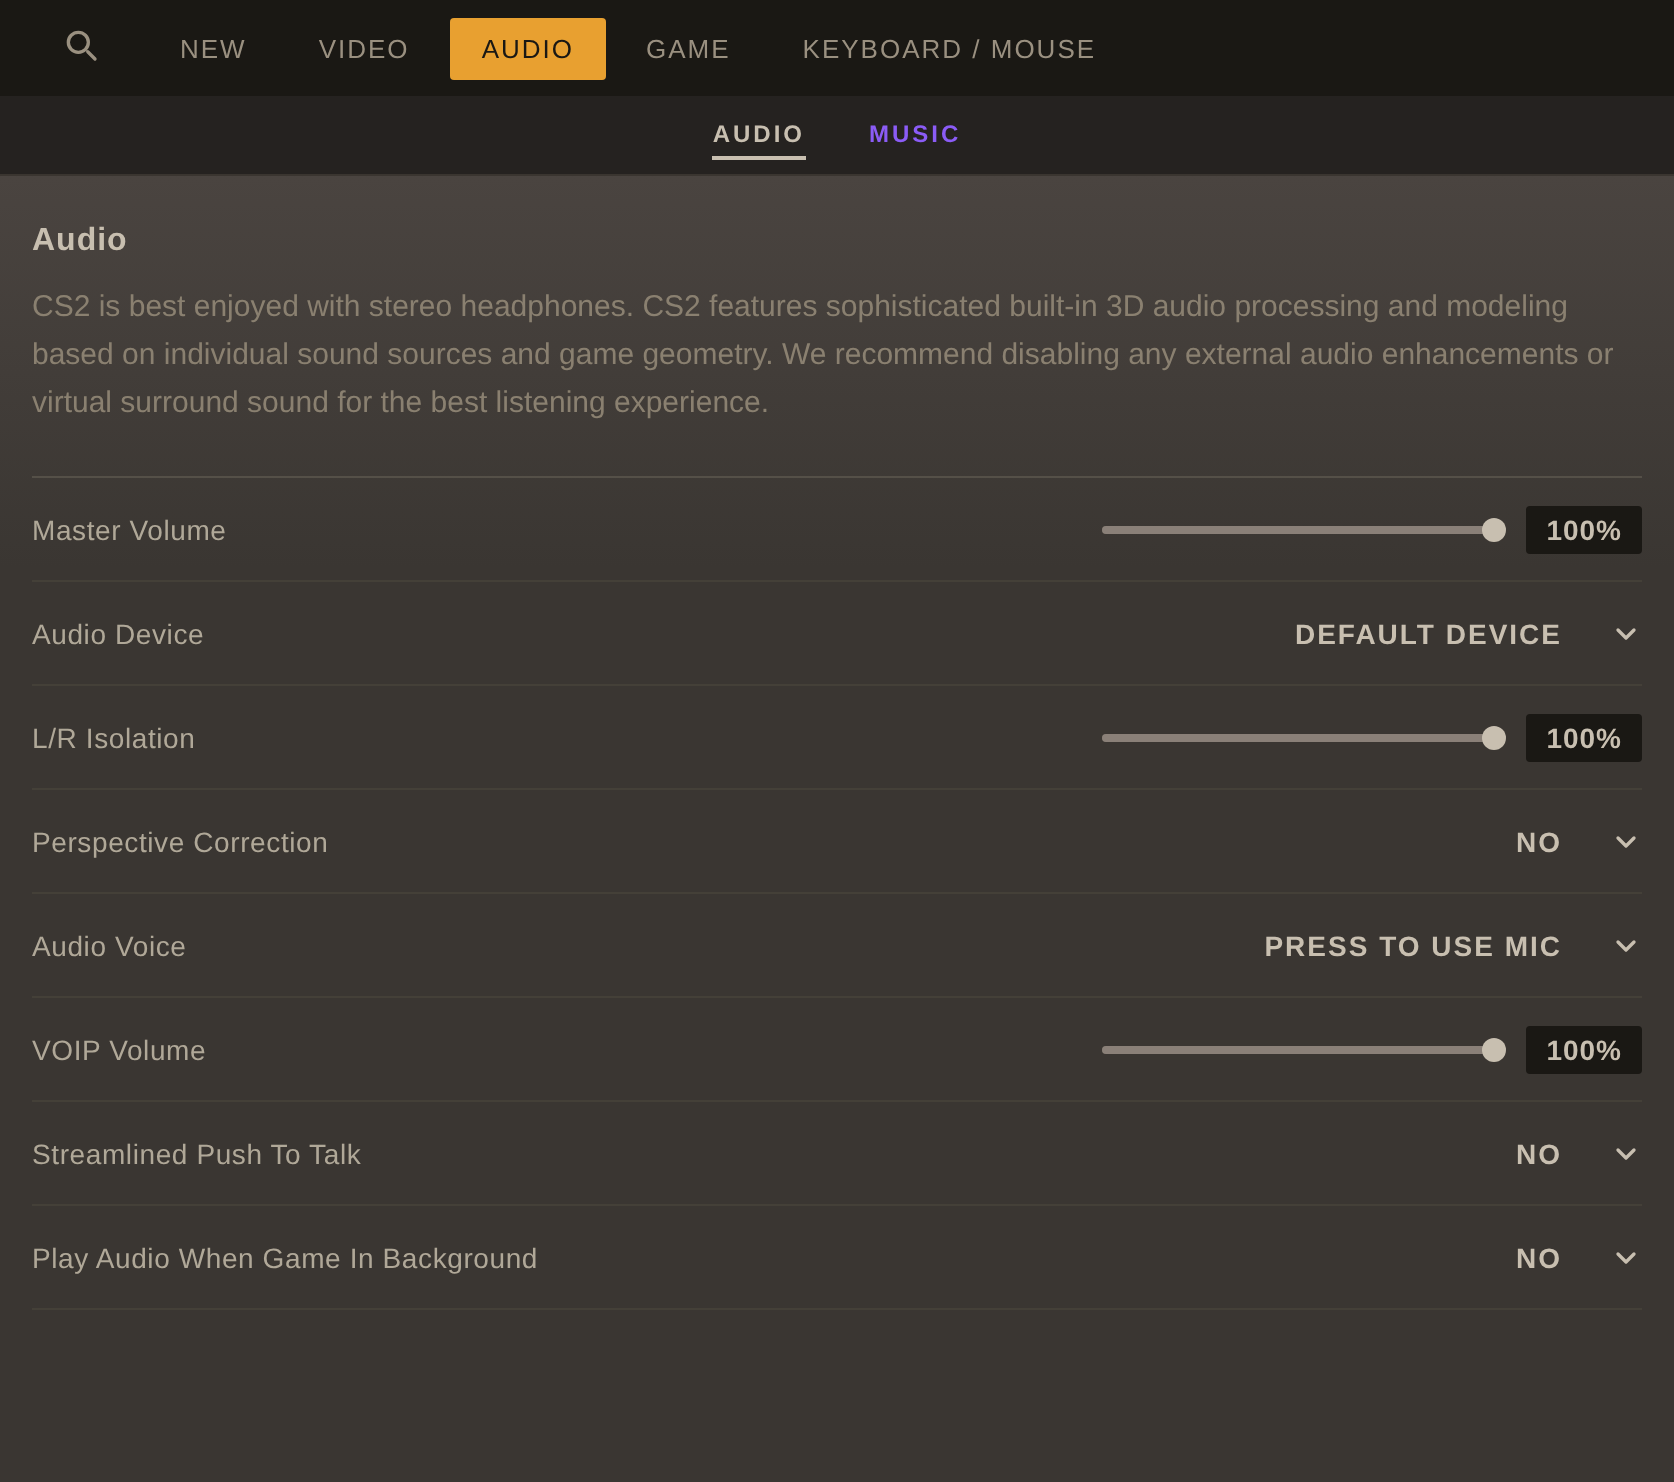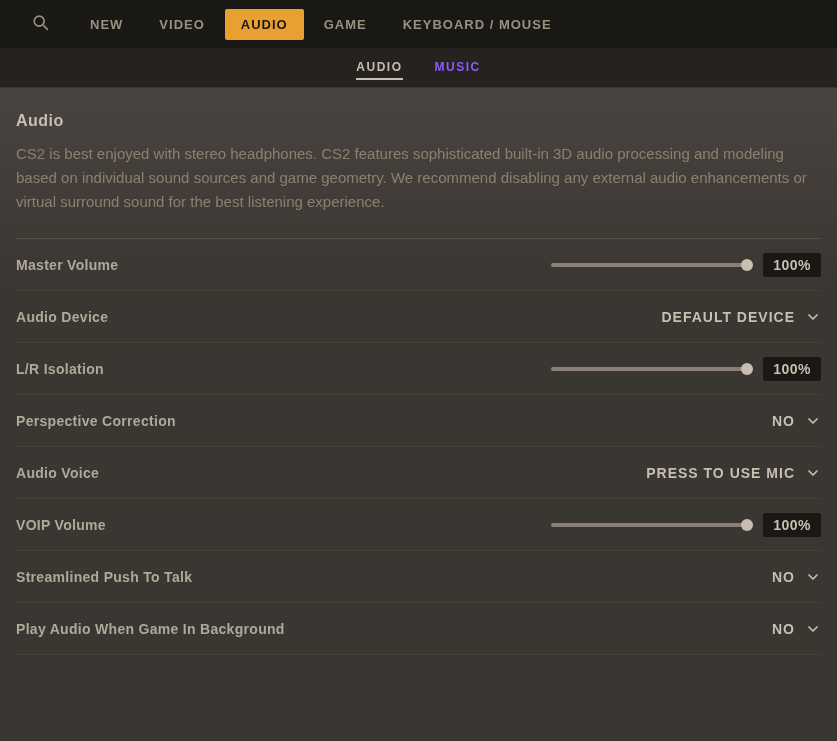--- a/index.html
+++ b/index.html
@@ -24,21 +24,21 @@
     }
 
     .search-icon-wrap {
       margin-right: 16px;
       cursor: pointer;
     }
 
     .nav-item {
       padding: 8px 16px;
       font-size: 13px;
-      font-weight: 700;
+      font-weight: 400;
       letter-spacing: 1px;
       text-transform: uppercase;
       color: #9a9080;
       cursor: pointer;
     }
 
     .nav-item.active {
       background: #e8a030;
       color: #1a1814;
       border-radius: 2px;
@@ -104,21 +104,21 @@
       align-items: center;
       justify-content: space-between;
       padding: 12px 0;
       border-bottom: 1px solid #444038;
       min-height: 52px;
     }
 
     .setting-label {
       font-size: 14px;
       color: #b0a898;
-      font-weight: 700;
+      font-weight: 400;
       letter-spacing: 0.3px;
     }
 
     .setting-control {
       display: flex;
       align-items: center;
       gap: 12px;
     }
 
     
@@ -162,21 +162,21 @@
       background: #1a1814;
       padding: 4px 10px;
       border-radius: 2px;
       letter-spacing: 0.5px;
     }
 
     
     .dropdown-btn {
       display: flex;
       align-items: flex-start;
-      gap: 10px;
+      gap: 24px;
       background: transparent;
       border: none;
       cursor: pointer;
       padding: 0;
     }
 
     .dropdown-value {
       font-size: 14px;
       font-weight: 700;
       color: #c8bfb0;

